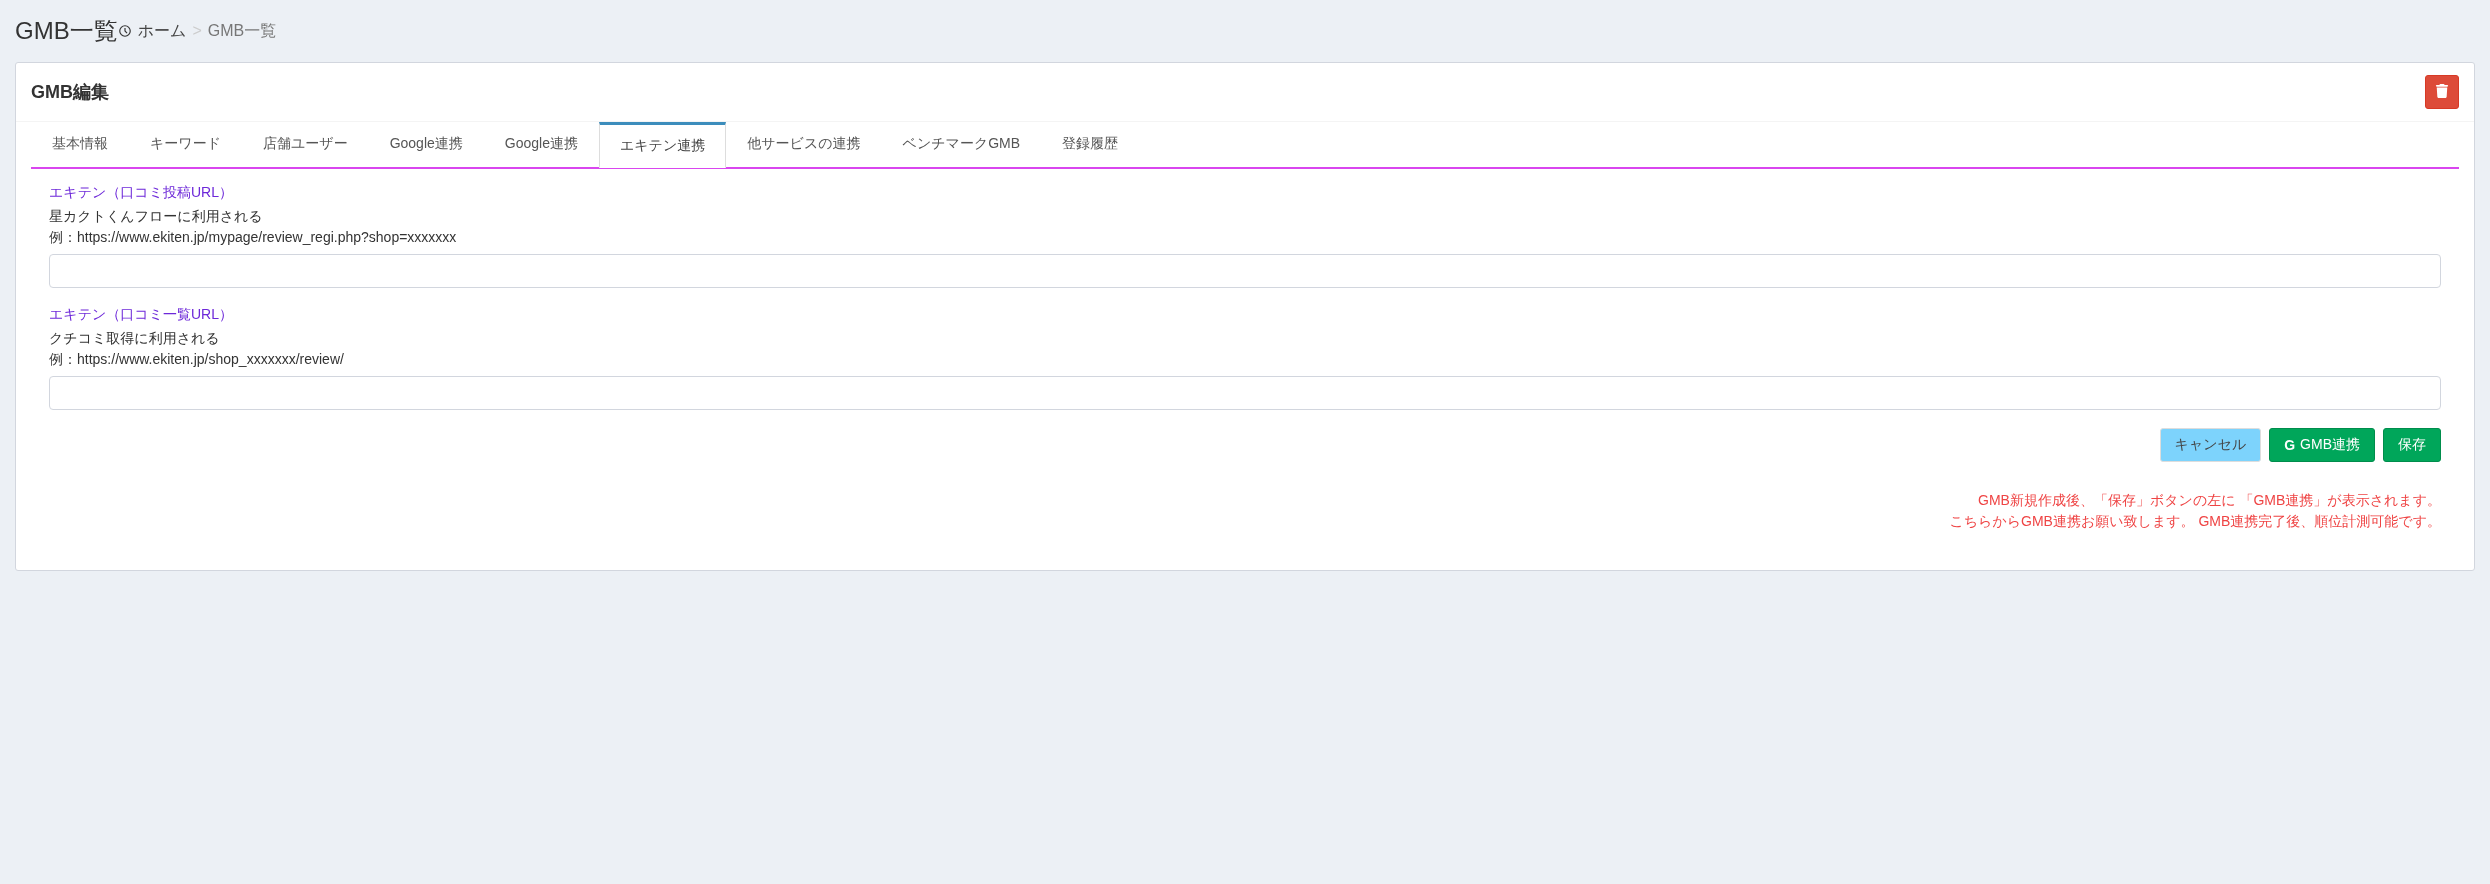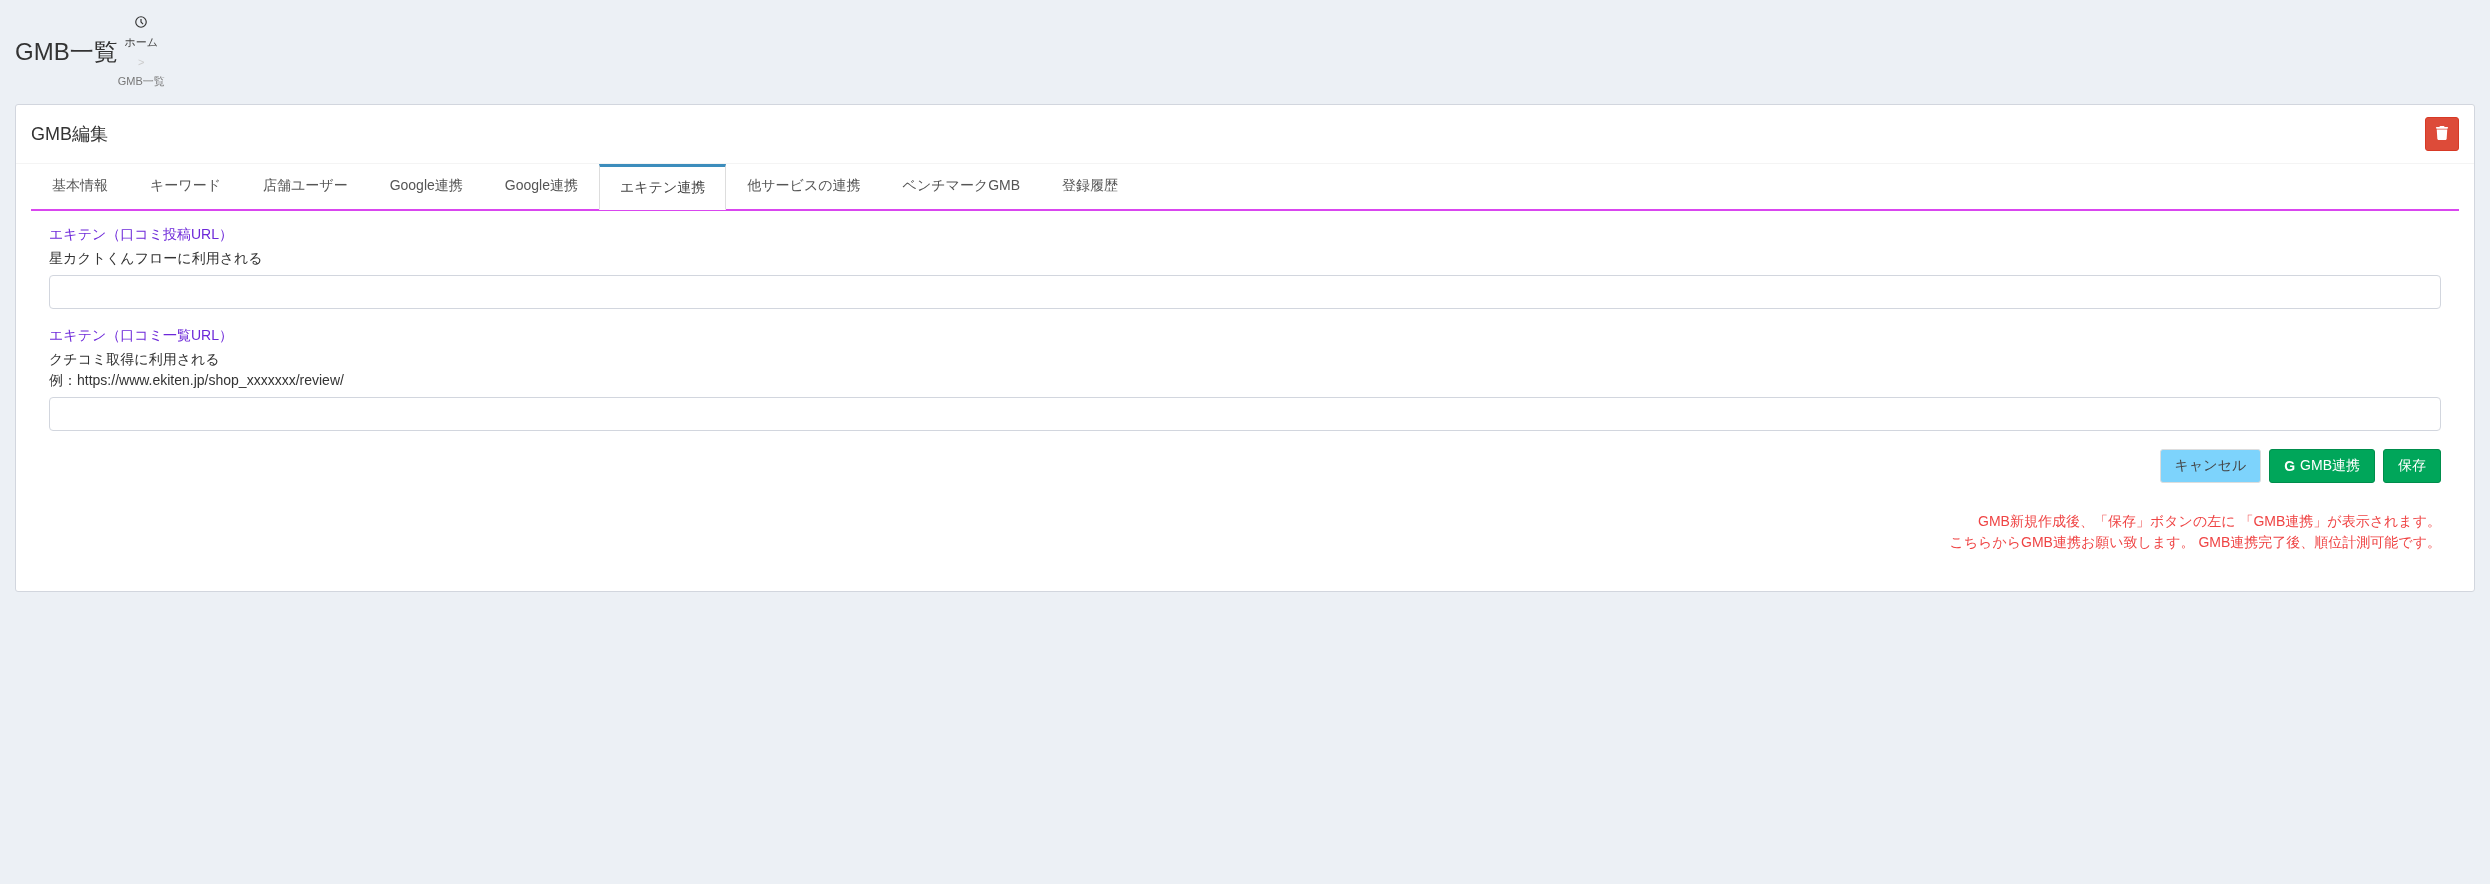--- a/index.html
+++ b/index.html
@@ -17,23 +17,22 @@
     }
     .page-title {
       font-size: 24px;
       font-weight: 500;
       color: #333;
     }
     .breadcrumb {
       display: flex;
       align-items: center;
       gap: 6px;
-      font-size: 11px;
+      font-size: 16px;
       color: #444;
-      flex-direction: column;
     }
     .breadcrumb .home-link { color: #444; display: flex; align-items: center; gap: 4px; }
     .breadcrumb .sep { color: #ccc; }
     .breadcrumb .current { color: #777; }
     .dashboard-icon {
       display: inline-block;
       width: 14px;
       height: 14px;
     }
     .dashboard-icon svg { width: 100%; height: 100%; fill: #333; }
@@ -46,21 +45,21 @@
     }
     .card-header {
       display: flex;
       justify-content: space-between;
       align-items: center;
       padding: 12px 15px;
       border-bottom: 1px solid #f4f4f4;
     }
     .card-title {
       font-size: 18px;
-      font-weight: 400;
+      font-weight: 700;
     }
     .delete-btn {
       background: #dd4b39;
       border: 1px solid #d73925;
       color: #fff;
       width: 34px;
       height: 34px;
       border-radius: 3px;
       display: flex;
       align-items: center;
@@ -196,20 +195,21 @@
       <li class="tab active">エキテン連携</li>
       <li class="tab">他サービスの連携</li>
       <li class="tab">ベンチマークGMB</li>
       <li class="tab">登録履歴</li>
     </ul>
 
     <div class="tab-content">
       <div class="form-group">
         <label class="form-label">エキテン（口コミ投稿URL）</label>
         <div class="help-text">星カクトくんフローに利用される</div>
+        <div class="help-text">例：https://www.ekiten.jp/mypage/review_regi.php?shop=xxxxxxx</div>
         <input type="text" class="form-input" value="" style="">
       </div>
 
       <div class="form-group">
         <label class="form-label">エキテン（口コミ一覧URL）</label>
         <div class="help-text">クチコミ取得に利用される</div>
         <div class="help-text">例：https://www.ekiten.jp/shop_xxxxxxx/review/</div>
         <input type="text" class="form-input" value="" style="">
       </div>
 

